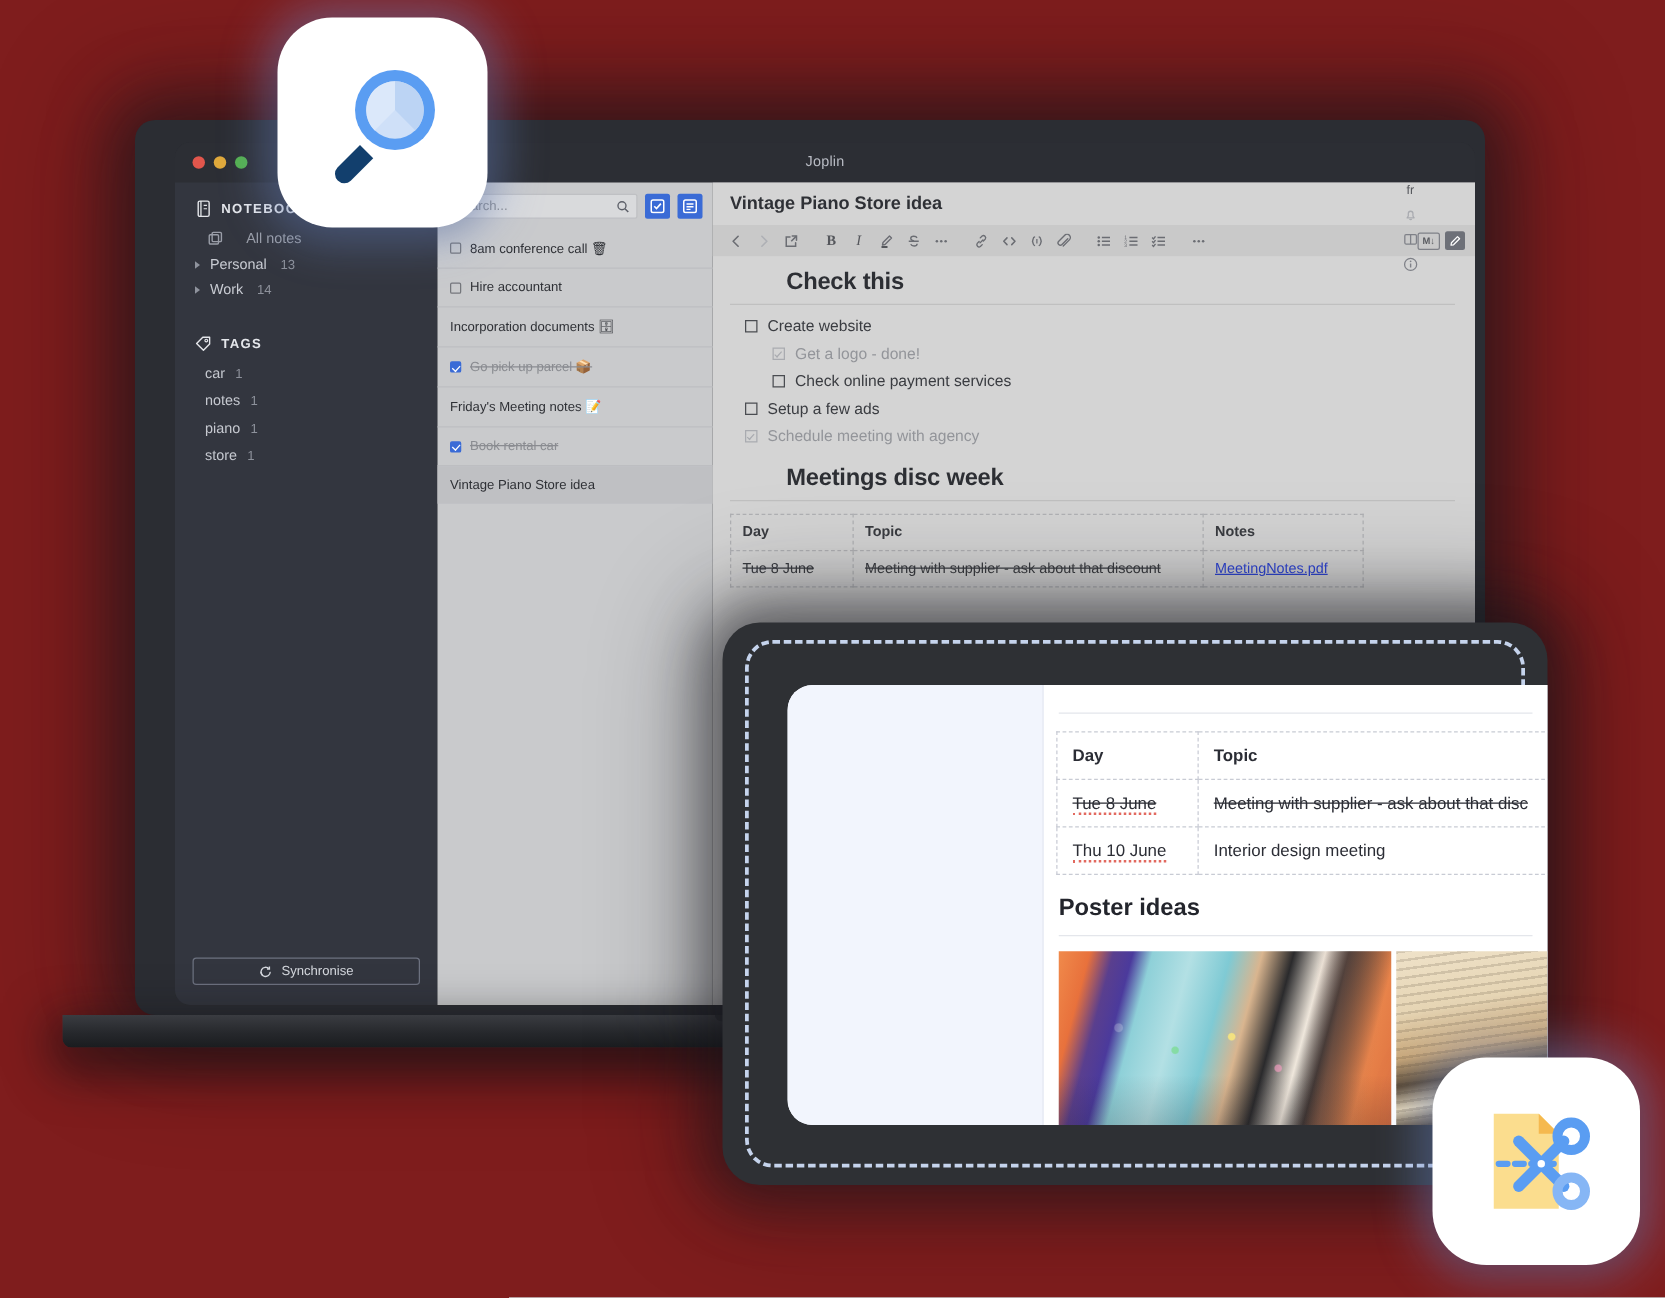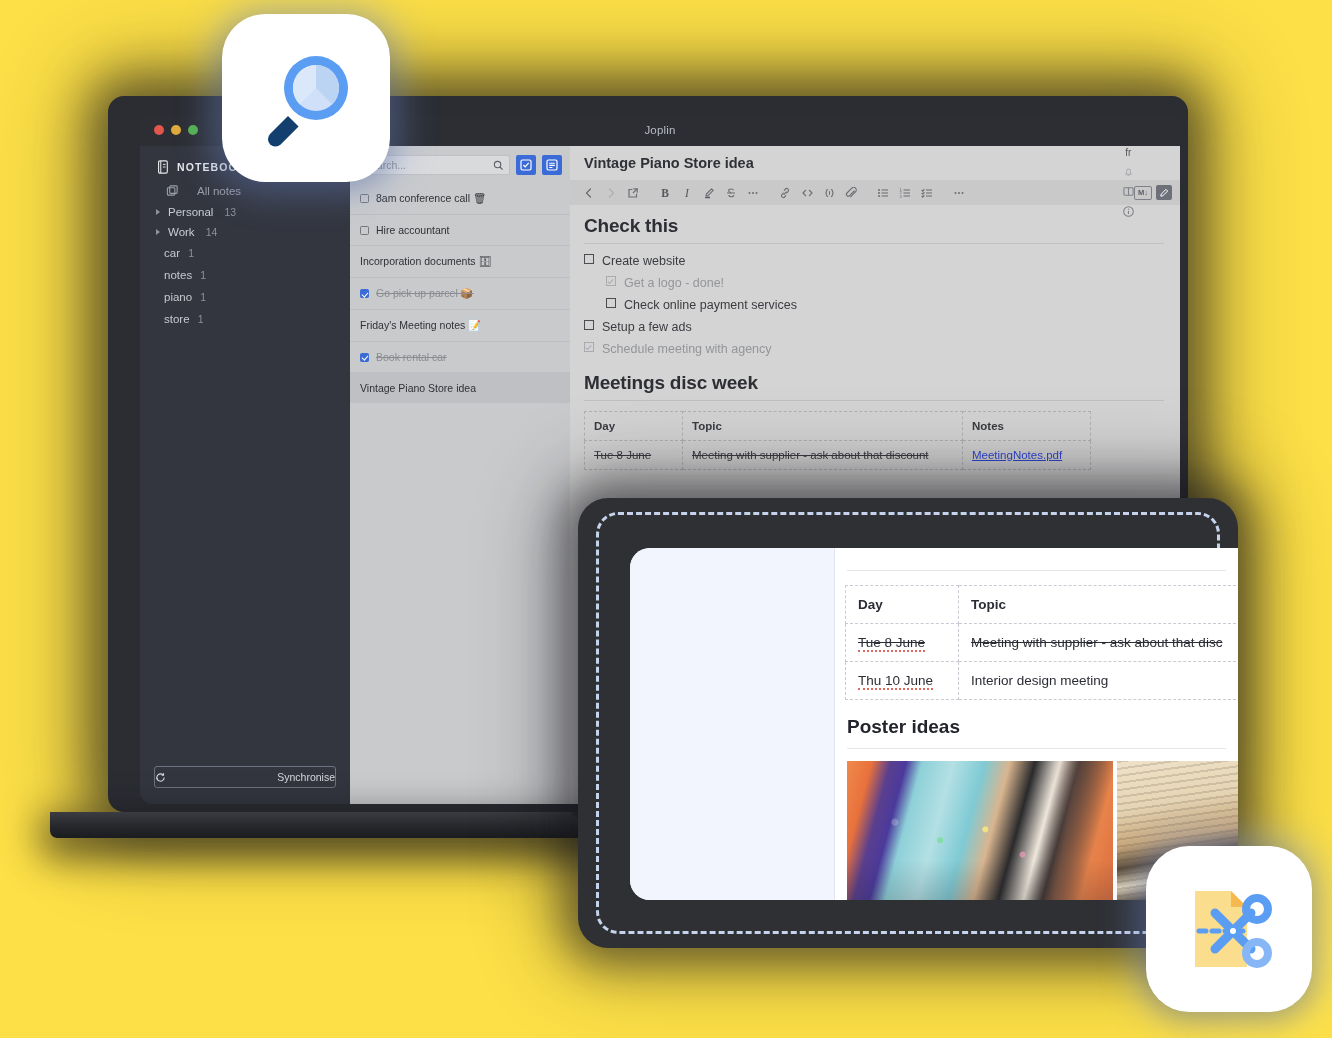--- a/index.html
+++ b/index.html
@@ -2,21 +2,21 @@
 <html><head>
 <meta charset="utf-8">
 <style>
   * { box-sizing: border-box; margin: 0; padding: 0; }
   html, body {
     width: 1332px; height: 1038px;
     background: #ffffff;
     font-family: "Liberation Sans", sans-serif;
     overflow: hidden;
   }
-  #stage { position: relative; width: 1332px; height: 1038px; background:#fde047; }
+  #stage { position: relative; width: 1332px; height: 1038px; background:#7f1d1d; }
 
   
   #laptop-shadow {
     position:absolute; left:108px; top:96px; width:1080px; height:716px;
     border-radius: 16px;
     background:#2b2d33;
     box-shadow: 0 0 48px 18px rgba(20,20,25,0.55), 0 0 90px 30px rgba(20,20,25,0.30);
   }
   #laptop-screen-frame {
     position:absolute; left:140px; top:114px; width:1040px; height:690px;
@@ -54,21 +54,21 @@
   .sb-row.allnotes { color:#9a9ea8; padding-left:26px; gap:18px;}
   .sb-caret {
     width:0;height:0;border-left:4.5px solid #8f939d;
     border-top:3.5px solid transparent;border-bottom:3.5px solid transparent;
     margin-right:2px;
   }
   .sb-count { color:#8d919b; font-size:10.5px; margin-left:5px; }
   .sb-tag { padding-left:24px; font-size:11.5px; color:#c6c9d0; padding-top:5px; padding-bottom:5px;}
   #sync-wrap { margin-top:auto; padding:0 14px 16px 14px; }
   #sync-btn {
-    display:flex; align-items:center; justify-content:space-between; gap:7px;
+    display:flex; align-items:center; justify-content:center; gap:7px;
     height:22px; border:1px solid #6d7280; border-radius:3px;
     color:#d5d8de; font-size:10.5px; background:transparent;
   }
 
   
   #notelist { width:220px; background:#c9cacc; position:relative; }
   #search-row { display:flex; align-items:center; gap:6px; padding:9px 8px 8px 8px; }
   #search-box {
     flex:1; height:20px; background:#d9dadc; border:1px solid #bfc0c3; border-radius:2px;
     display:flex; align-items:center; padding:0 5px; position:relative;
@@ -113,22 +113,22 @@
   #md-badge {
     border:1px solid #7f8188; border-radius:2px; padding:0 3px; height:14px;
     display:flex;align-items:center; font-size:7.5px; font-weight:bold; color:#5a5c61;
   }
   #edit-badge {
     width:16px;height:15px;background:#6d7078;border-radius:2px;
     display:flex;align-items:center;justify-content:center;
   }
   #note-content { padding:10px 16px 0 14px; }
   .h-rule { height:1px; background:#c0c0c0; margin:6px 0 10px 0; }
-  .nh2 { font-size:19px; font-weight:bold; color:#2d2f34; letter-spacing:-.2px; }
-  .ck-row { display:flex; align-items:flex-start; gap:8px; margin:8px 0; font-size:12.5px; color:#3a3c41; }
+  .nh2 { font-size:19px; font-weight:bold; color:#2d2f34; letter-spacing:-.2px;margin-left:45px; }
+  .ck-row { display:flex; align-items:center; gap:8px; margin:8px 12px; font-size:12.5px; color:#3a3c41; }
   .ck-row.sub { padding-left:22px; }
   .ck-row.done { color:#93959a; }
   .ckbox { width:10px;height:10px;border:1.3px solid #4a4c51;flex:0 0 auto;}
   .ckbox.done { border-color:#a9abb0; position:relative; }
   .ckbox.done:after{
     content:""; position:absolute; left:2.2px; top:0.6px; width:2.4px; height:5px;
     border:solid #a9abb0; border-width:0 1.3px 1.3px 0; transform:rotate(42deg);
   }
   table.mtable { border-collapse:collapse; width:507px; margin-top:4px; }
   table.mtable td, table.mtable th {
@@ -274,20 +274,27 @@
           <span>Personal</span>
           <span class="sb-count">13</span>
         </div>
 
         <div class="sb-row">
           <span class="sb-caret"></span>
           <span>Work</span>
           <span class="sb-count">14</span>
         </div>
 
+        <div class="sb-section-head" style="padding-top:26px;">
+          <svg class="sb-icon" viewBox="0 0 15 15">
+            <path d="M1.5 7.2 L7.2 1.5 L13.5 1.5 L13.5 7.8 L7.8 13.5 Z" fill="none" stroke="#e4e6ea" stroke-width="1.3" stroke-linejoin="round"></path>
+            <circle cx="10.4" cy="4.6" r="1.25" fill="none" stroke="#e4e6ea" stroke-width="1.1"></circle>
+          </svg>
+          <span>TAGS</span>
+        </div>
 
         <div class="sb-tag">
           <span>car</span>
           <span class="sb-count">1</span>
         </div>
         <div class="sb-tag">
           <span>notes</span>
           <span class="sb-count">1</span>
         </div>
         <div class="sb-tag">

